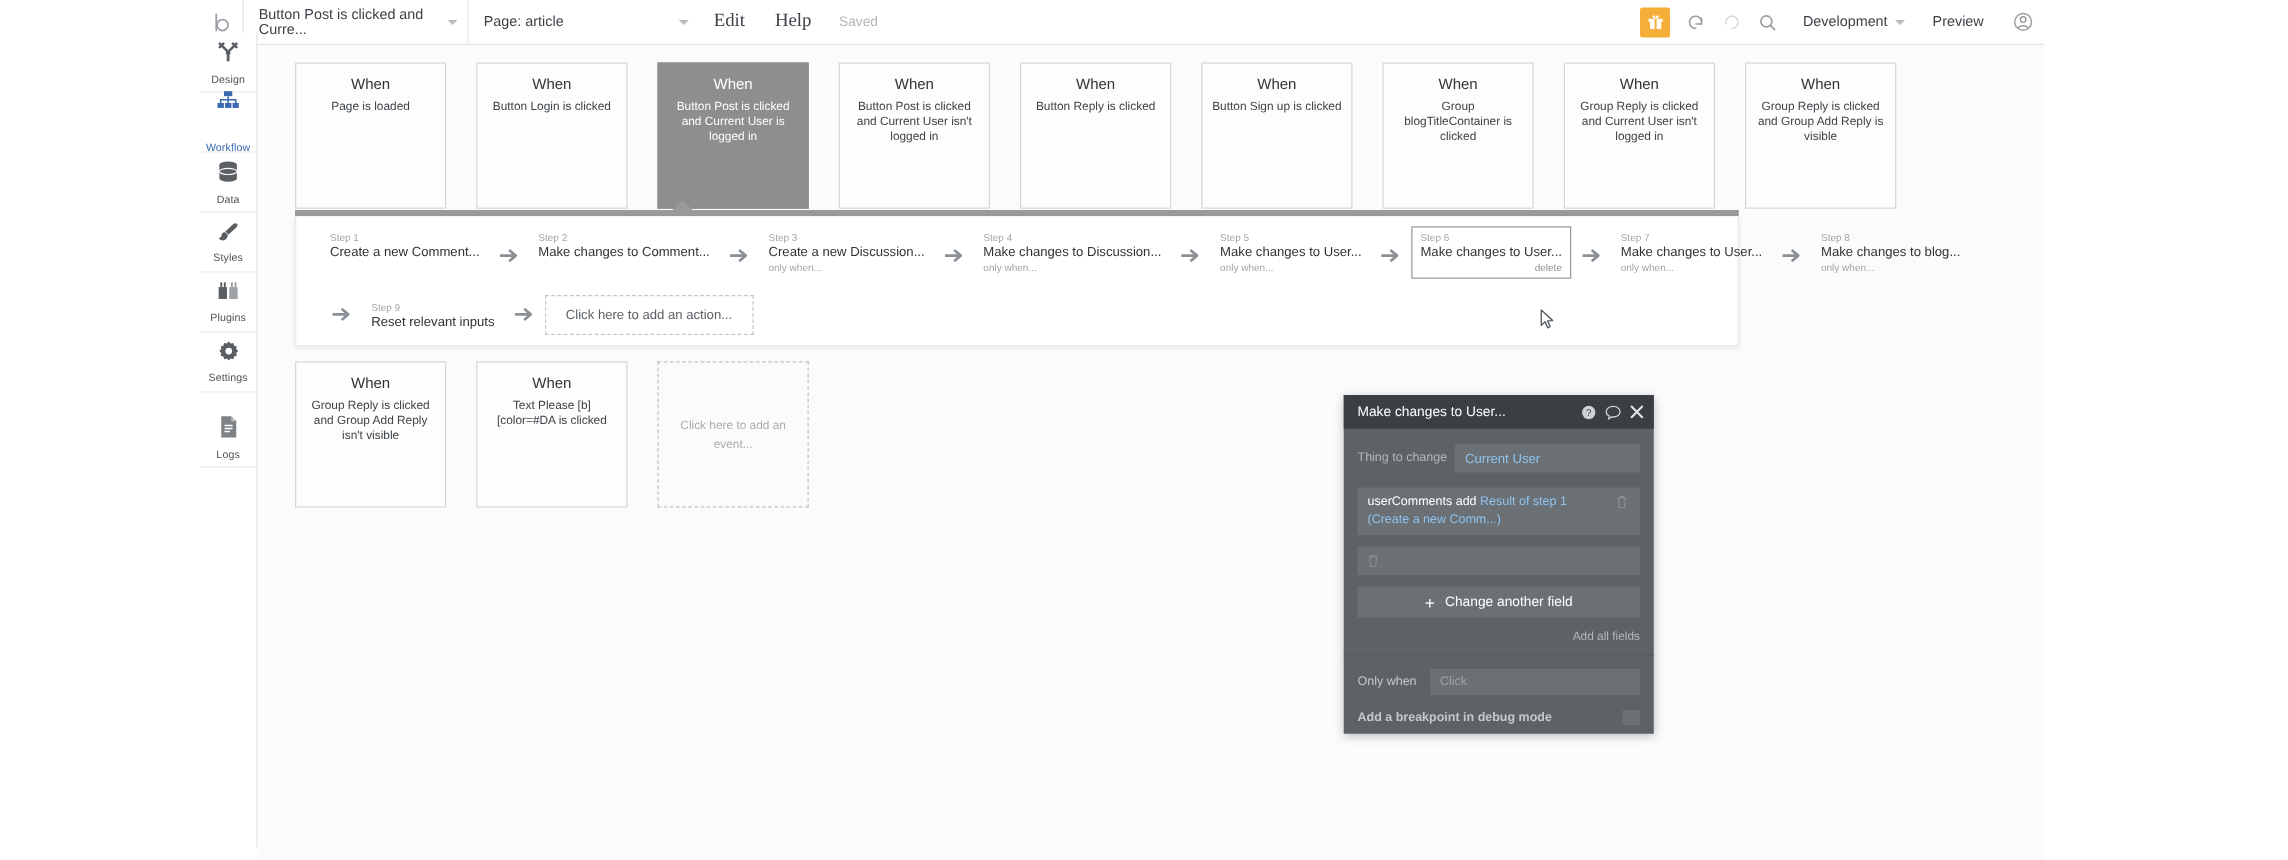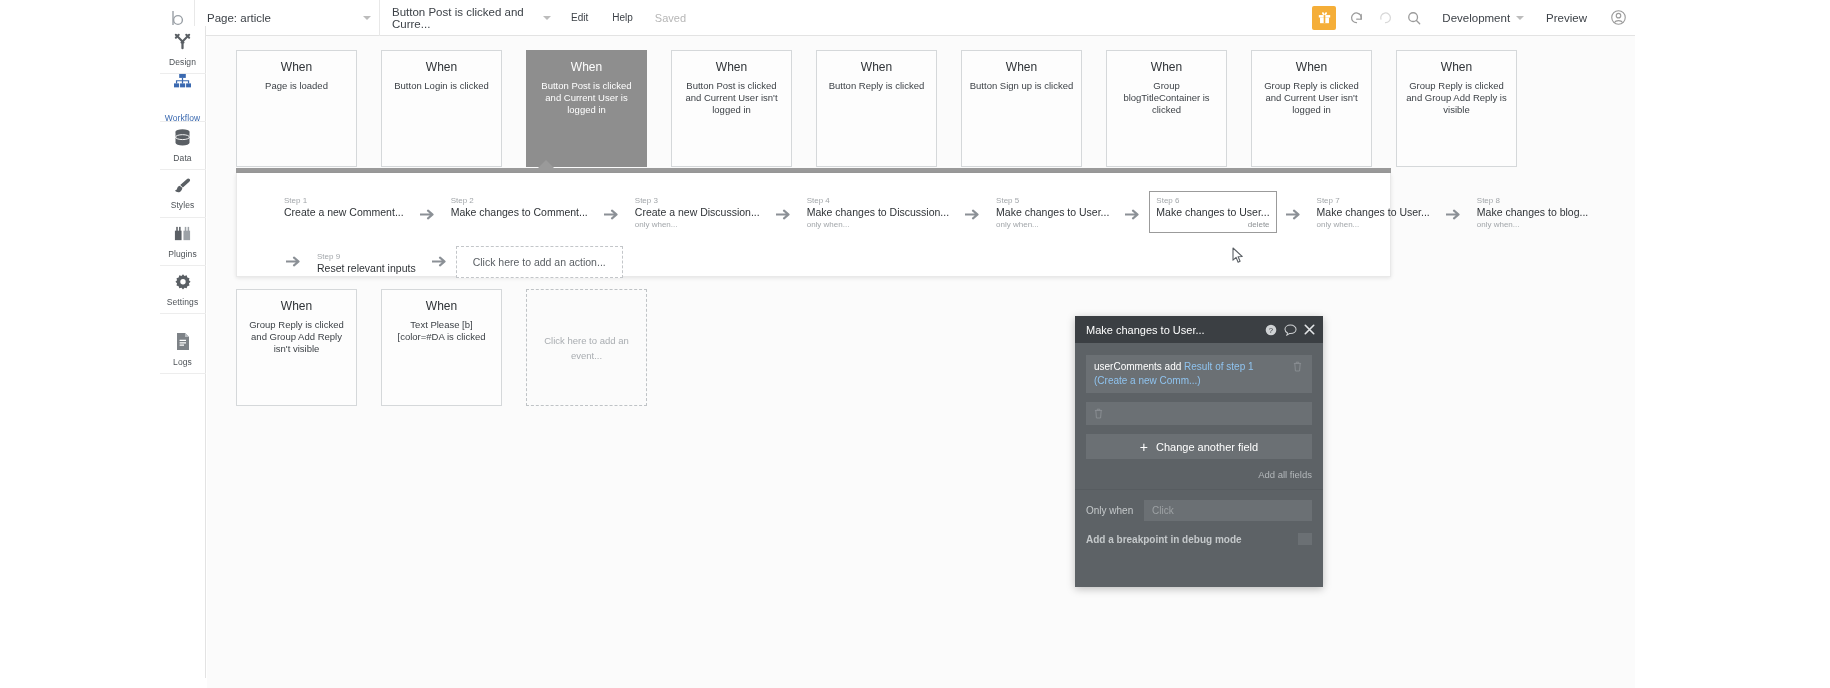--- a/index.html
+++ b/index.html
@@ -33,21 +33,21 @@
   }
   .tb-select.page { width: 185px; }
   .tb-select.wf   { width: 180px; }
   .tb-caret {
     position: absolute; right: 8px; top: 50%; margin-top: -2px;
     width: 0; height: 0; border-left: 4px solid transparent; border-right: 4px solid transparent;
     border-top: 4px solid #bcbcbc;
   }
   .tb-link {
     height: 36px; display: flex; align-items: center; padding: 0 12px;
-    font-size: 10px; color: #3d4248;
+    font-size: 15px; color: #3d4248; font-family: Liberation Serif, serif;
   }
   .tb-status { font-size: 11px; color: #b6b6b6; padding: 0 10px; }
   .tb-spacer { flex: 1; }
   .gift-btn {
     width: 24px; height: 24px; background: #f5ae38; border-radius: 2px;
     display: flex; align-items: center; justify-content: center; margin-right: 9px;
   }
   .ic-btn {
     width: 22px; height: 26px; display: flex; align-items: center; justify-content: center;
     margin-right: 7px; color: #9b9b9b;
@@ -117,21 +117,21 @@
   .wf-pointer {
     position: absolute; left: 330px; top: 124px;
     width: 0; height: 0; border-left: 9px solid transparent;
     border-right: 9px solid transparent; border-bottom: 9px solid #9a9a9a;
   }
   .wf-close {
     position: absolute; left: 1167px; top: 136px; font-size: 13px;
     color: #9b9b9b; line-height: 1;
   }
 
-  .steps { position: absolute; left: 0; top: 18px; width: 100%; padding-left: 20px; }
+  .steps { position: absolute; left: 0; top: 8px; width: 100%; }
   .steps-line { display: flex; align-items: flex-start; }
   .steps-line.l1 { padding-left: 20px; }
   .steps-line.l2 { padding-left: 20px; margin-top: 13px; align-items: center; }
 
   .step {
     padding: 3px 6px 2px; border: 1px solid transparent; position: relative;
   }
   .step .s-num   { font-size: 8px; color: #a2a6aa; line-height: 11px; }
   .step .s-title { font-size: 10.5px; color: #2f3337; line-height: 13px; white-space: nowrap; }
   .step .s-sub   { font-size: 8px; color: #a2a6aa; line-height: 11px; }
@@ -203,26 +203,26 @@
   <div class="gutter-left"></div>
   <div class="gutter-right"></div>
 
   <div class="topbar">
     <div class="logo-mark">
       <svg width="13" height="16" viewBox="0 0 13 16">
           <path d="M2 1 V15" stroke="#9aa0a6" stroke-width="1.4" fill="none"></path>
           <circle cx="7" cy="10" r="4.4" stroke="#9aa0a6" stroke-width="1.4" fill="none"></circle>
         </svg>
     </div>
+    <div class="tb-select wf">
+      <span>Button Post is clicked and Curre...</span>
+      <span class="tb-caret"></span>
+    </div>
     <div class="tb-select page">
       <span>Page: article</span>
-      <span class="tb-caret"></span>
-    </div>
-    <div class="tb-select wf">
-      <span>Button Post is clicked and Curre...</span>
       <span class="tb-caret"></span>
     </div>
     <div class="tb-link">Edit</div>
     <div class="tb-link">Help</div>
     <div class="tb-status">Saved</div>
     <div class="tb-spacer"></div>
 
     <div class="gift-btn">
       <svg width="13" height="13" viewBox="0 0 16 16">
           <rect x="1" y="5" width="14" height="3" fill="#fff"></rect>
@@ -515,20 +515,26 @@
           </svg>
       </div>
       <div class="prop-ic">
         <svg width="11" height="11" viewBox="0 0 12 12">
             <path d="M1.4 1.4 L10.6 10.6 M10.6 1.4 L1.4 10.6" stroke="#e4e6e8" stroke-width="1.8" stroke-linecap="round"></path>
           </svg>
       </div>
     </div>
 
     <div class="prop-body">
+      <div class="row-tochange">
+        <div class="lbl-tochange">Thing to change</div>
+        <div class="fld-current">
+          <span>Current User</span>
+        </div>
+      </div>
       <div id="fieldlist">
           <div class="fieldrow">
             <div class="ftext"><span class="fname">userComments add</span> <span class="fval">Result of step 1 (Create a new Comm...)</span></div>
             <div class="trash">
               <svg width="9" height="11" viewBox="0 0 10 12">
                 <path d="M1 2.6 H9 M3.6 2.6 V1.2 H6.4 V2.6 M2 2.6 L2.7 11 H7.3 L8 2.6" stroke="#8b9094" stroke-width="1" fill="none"></path>
               </svg>
             </div>
           </div>
           <div class="fieldrow">

